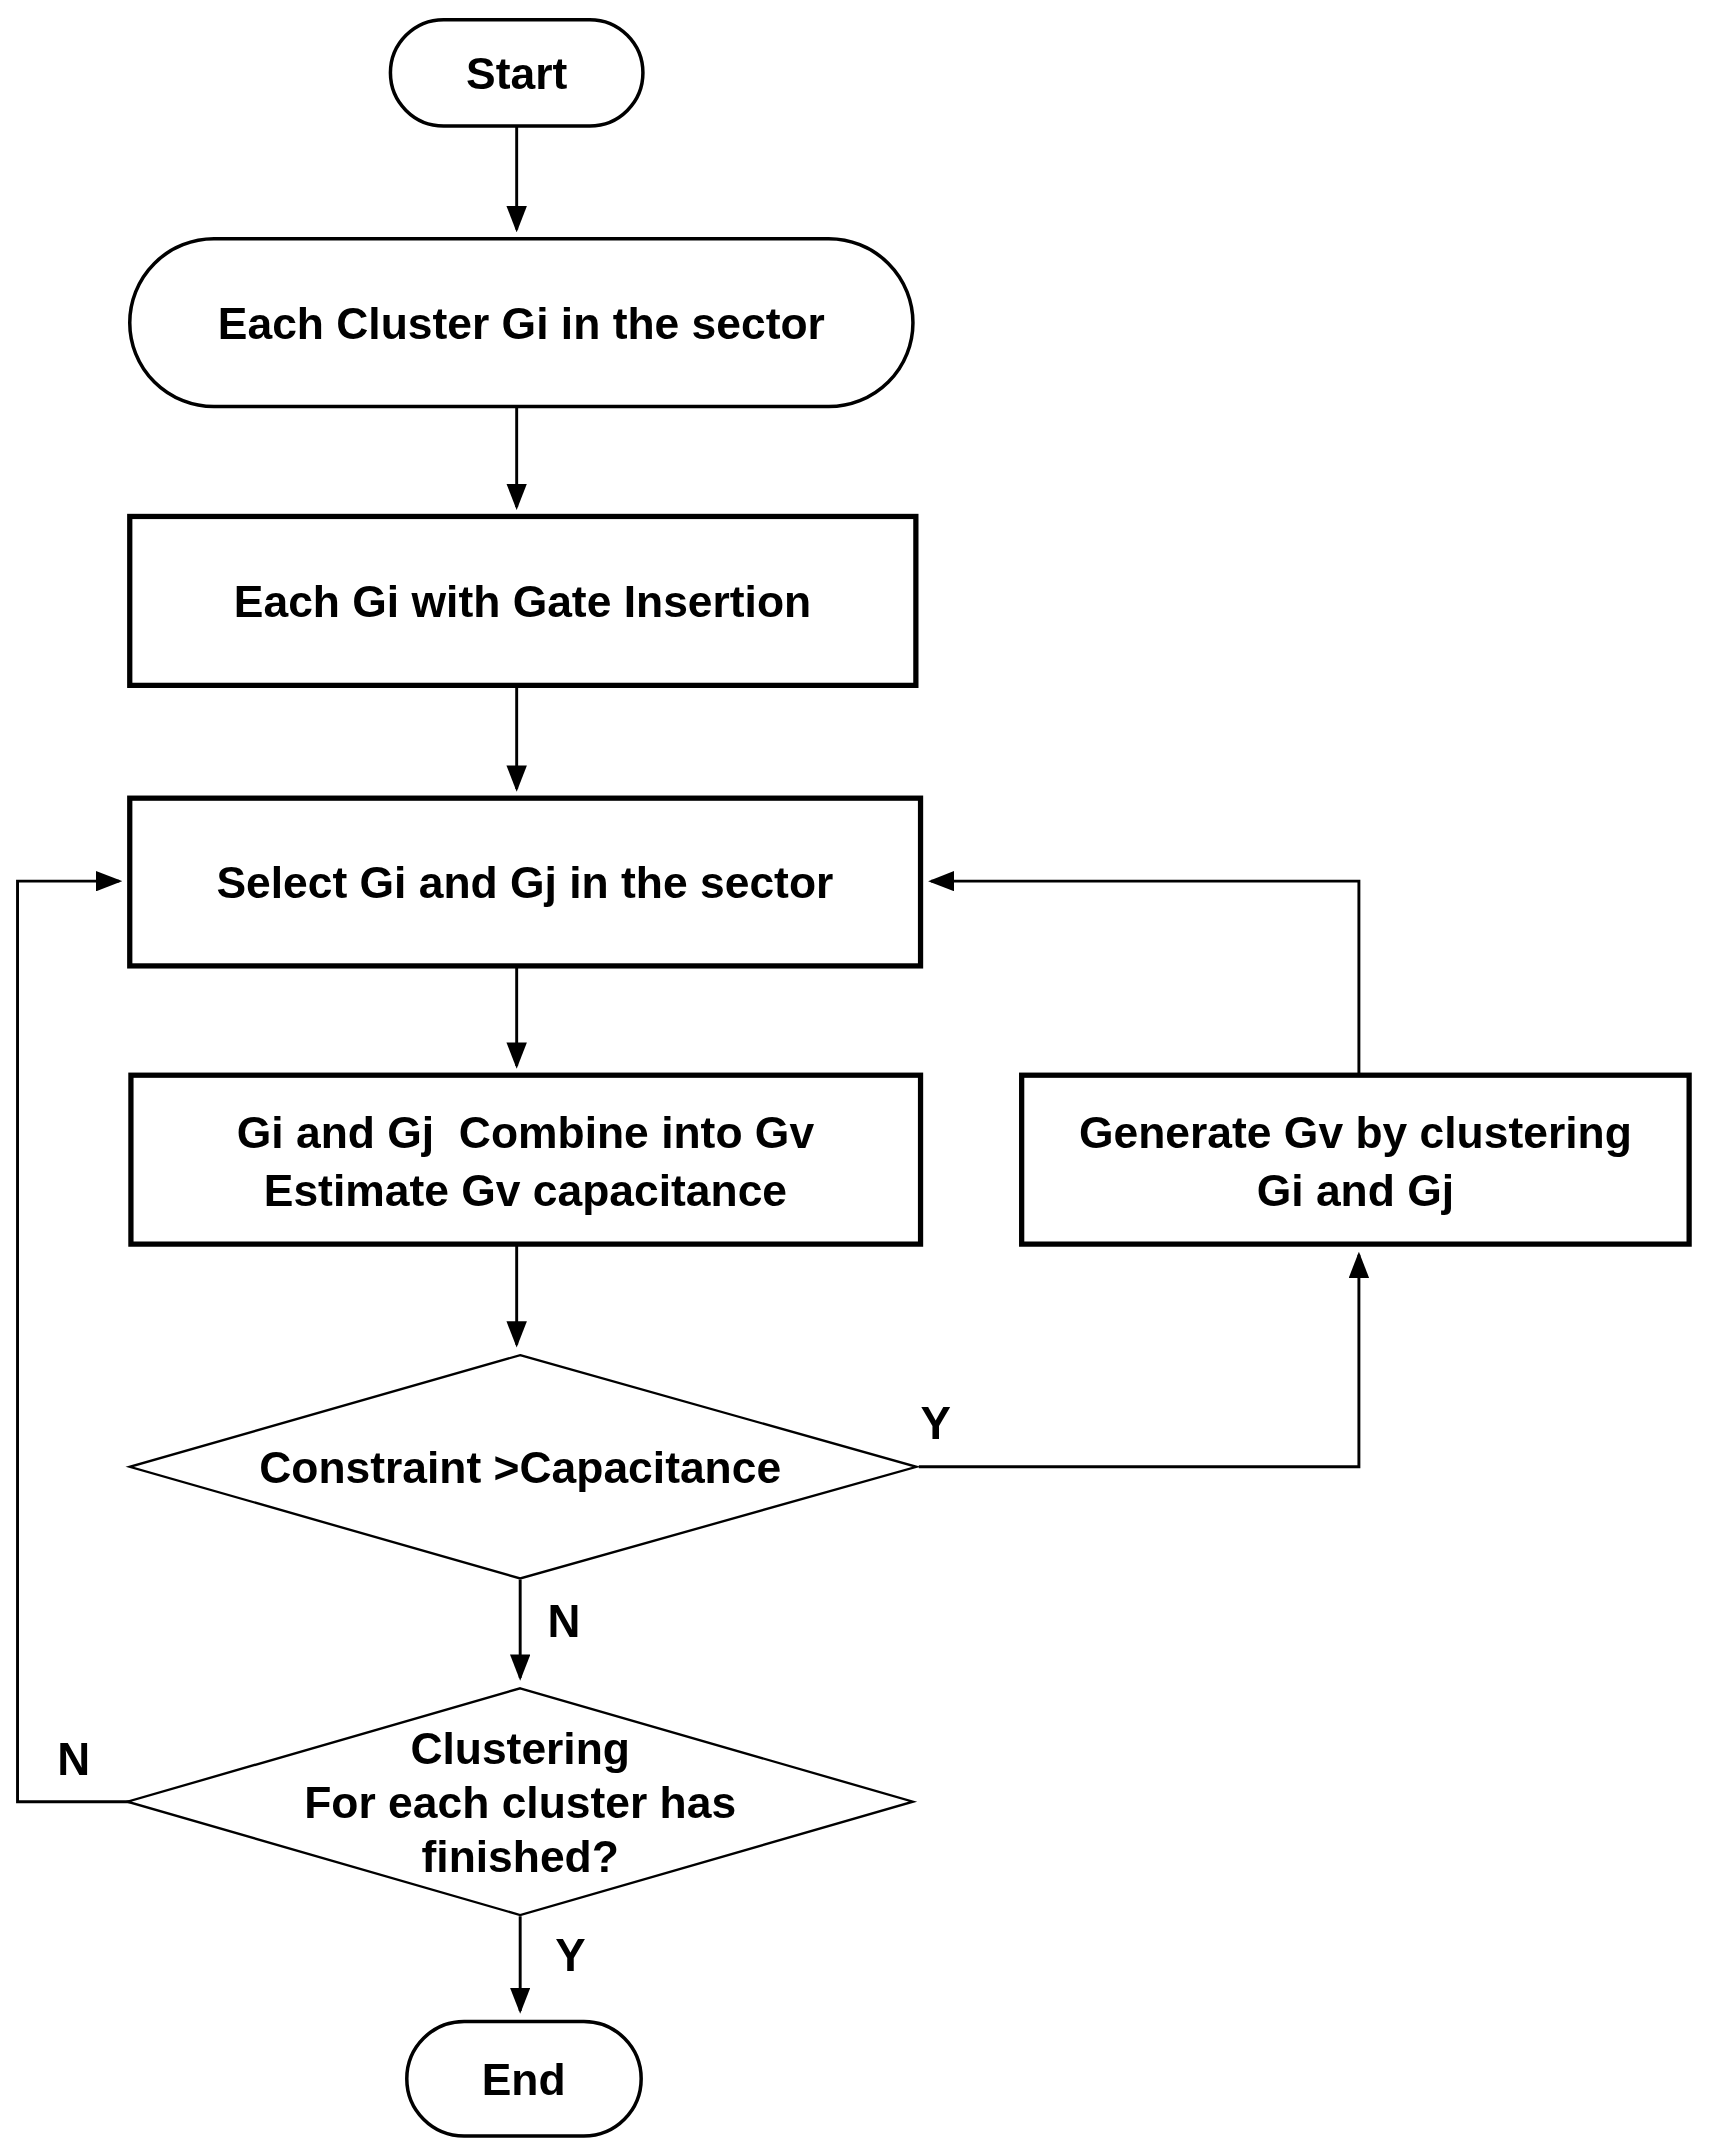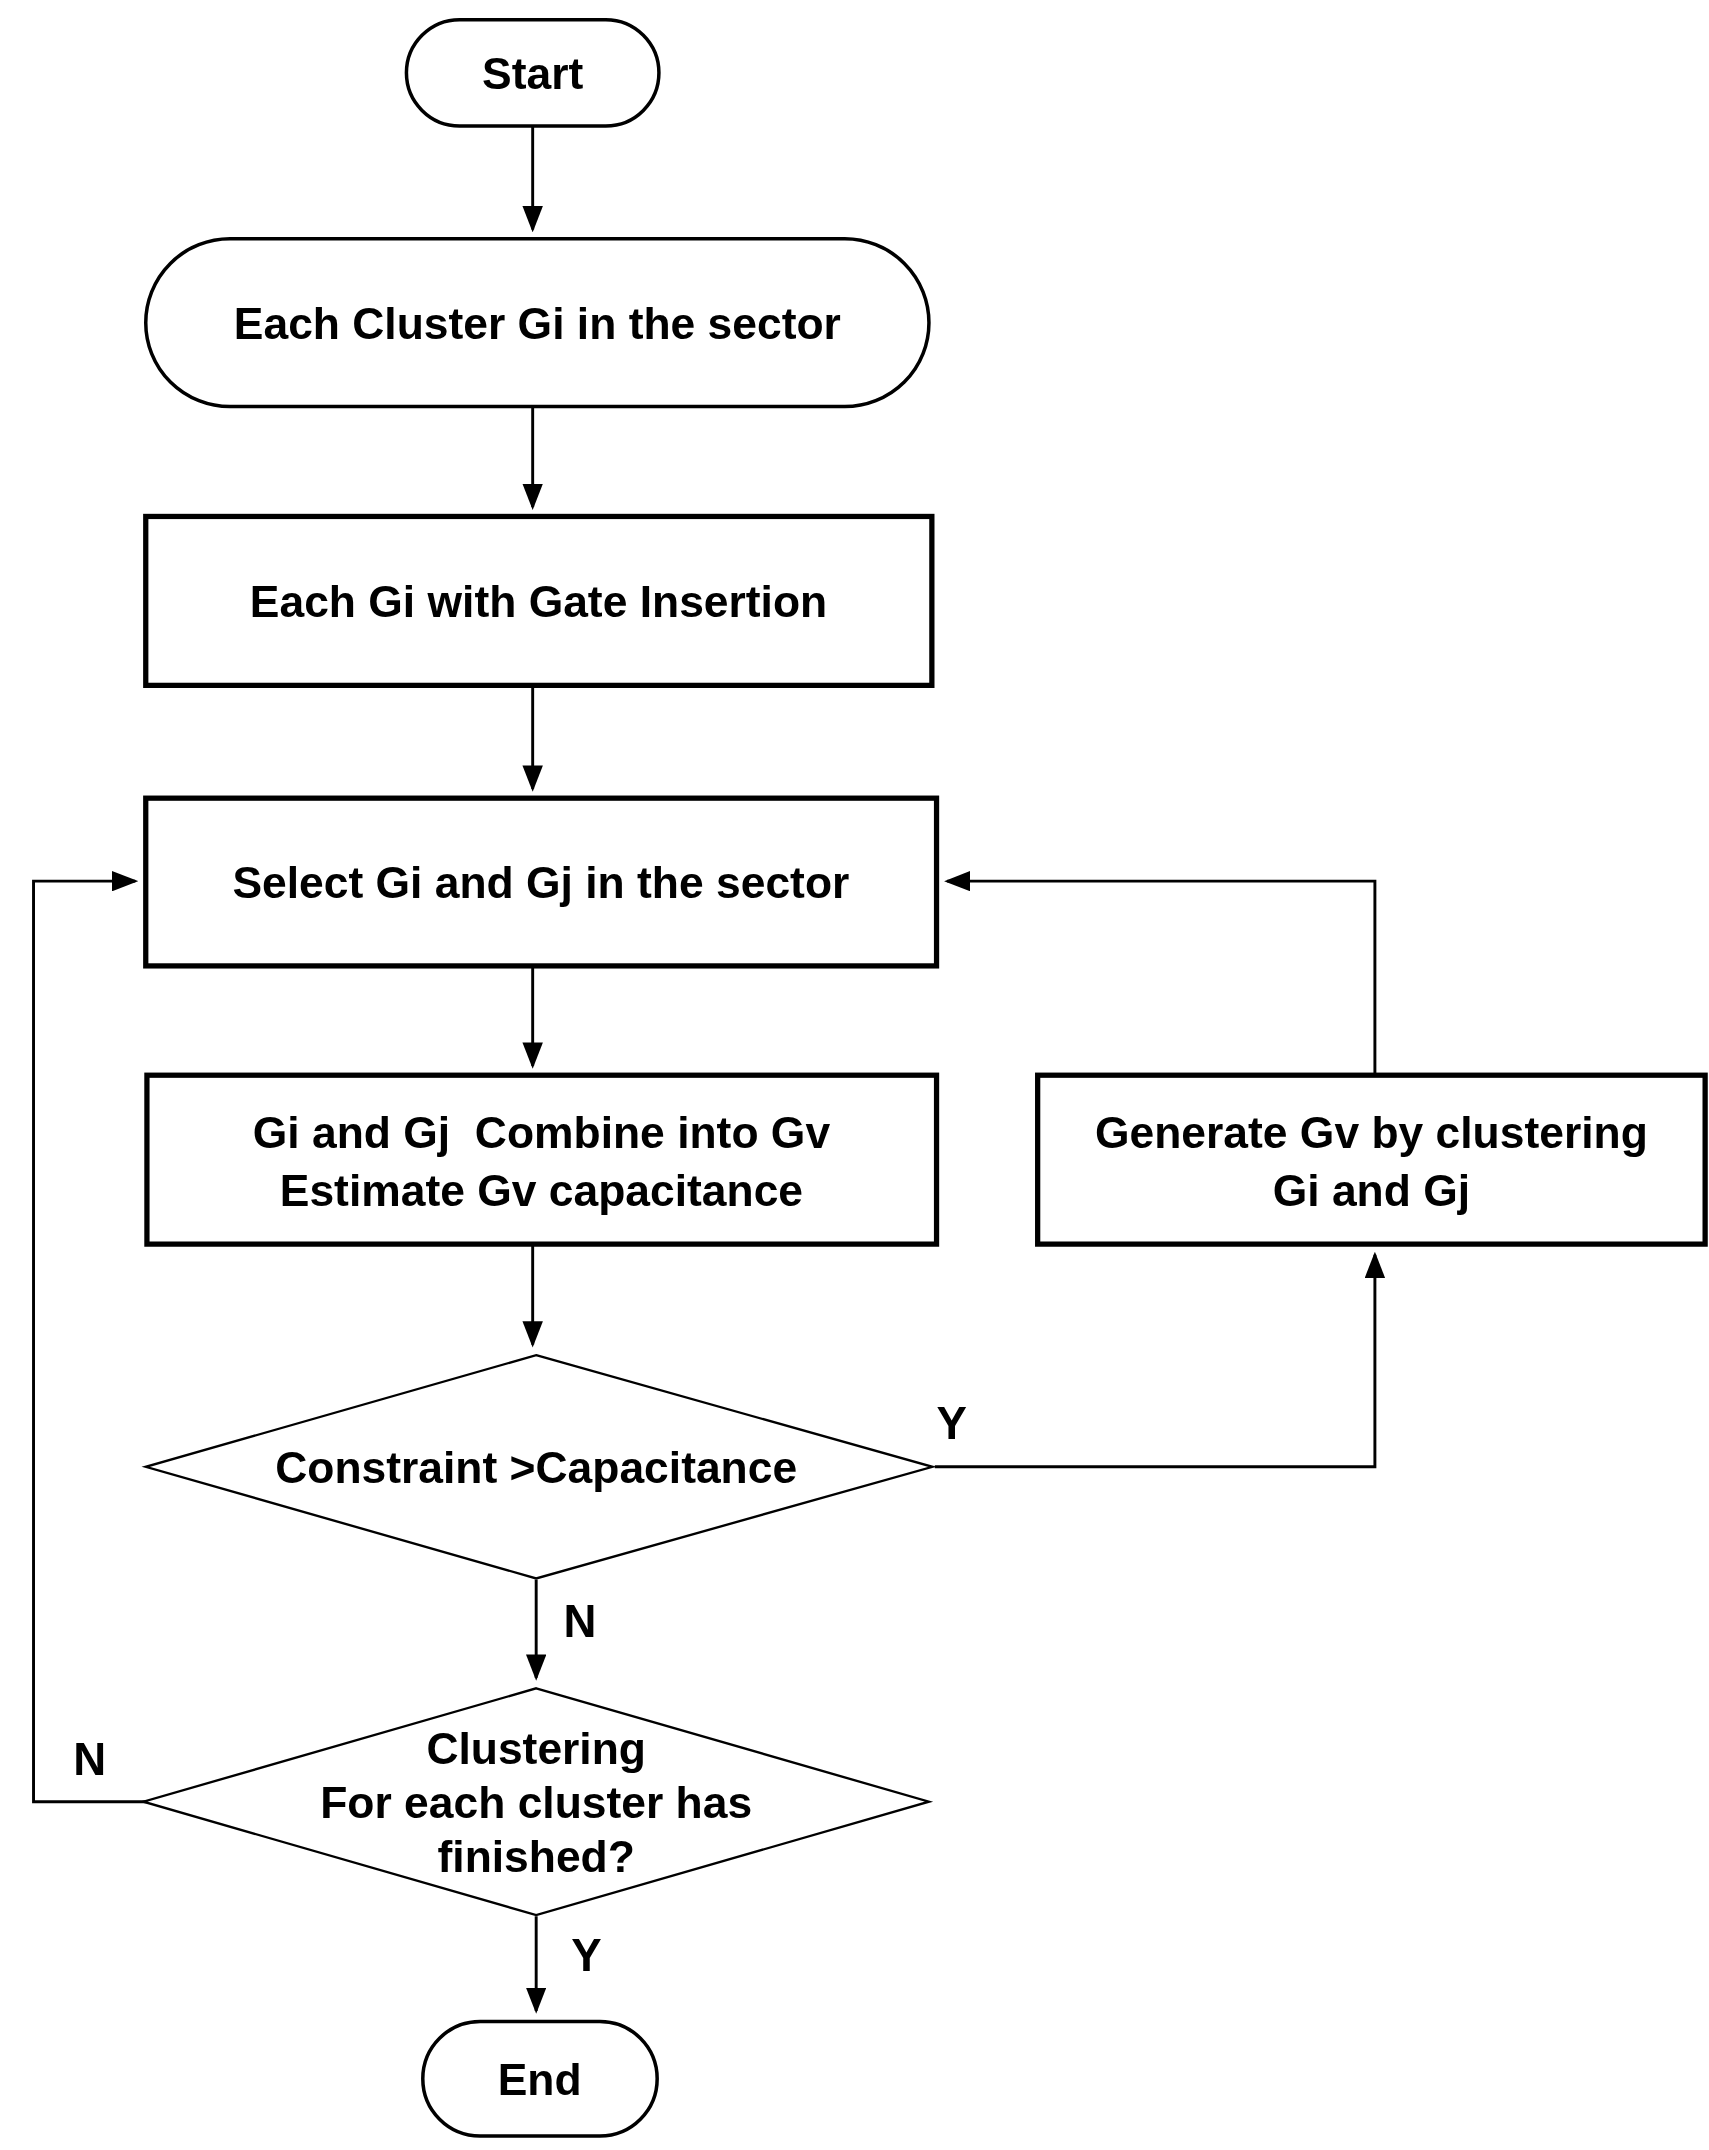--- a/index.html
+++ b/index.html
@@ -10,21 +10,20 @@
   html, body {
     margin: 0;
     padding: 0;
     background: var(--bg);
   }
   .stage {
     position: relative;
     width: 1362px;
     height: 2151px;
     background: var(--bg);
-    padding-left: 16px;
   }
   svg { display: block; }
   .shape {
     fill: #ffffff;
     stroke: var(--stroke);
   }
   .terminator { stroke-width: 6; }
   .process   { stroke-width: 9; }
   .decision  { stroke-width: 4; }
   .edge {

